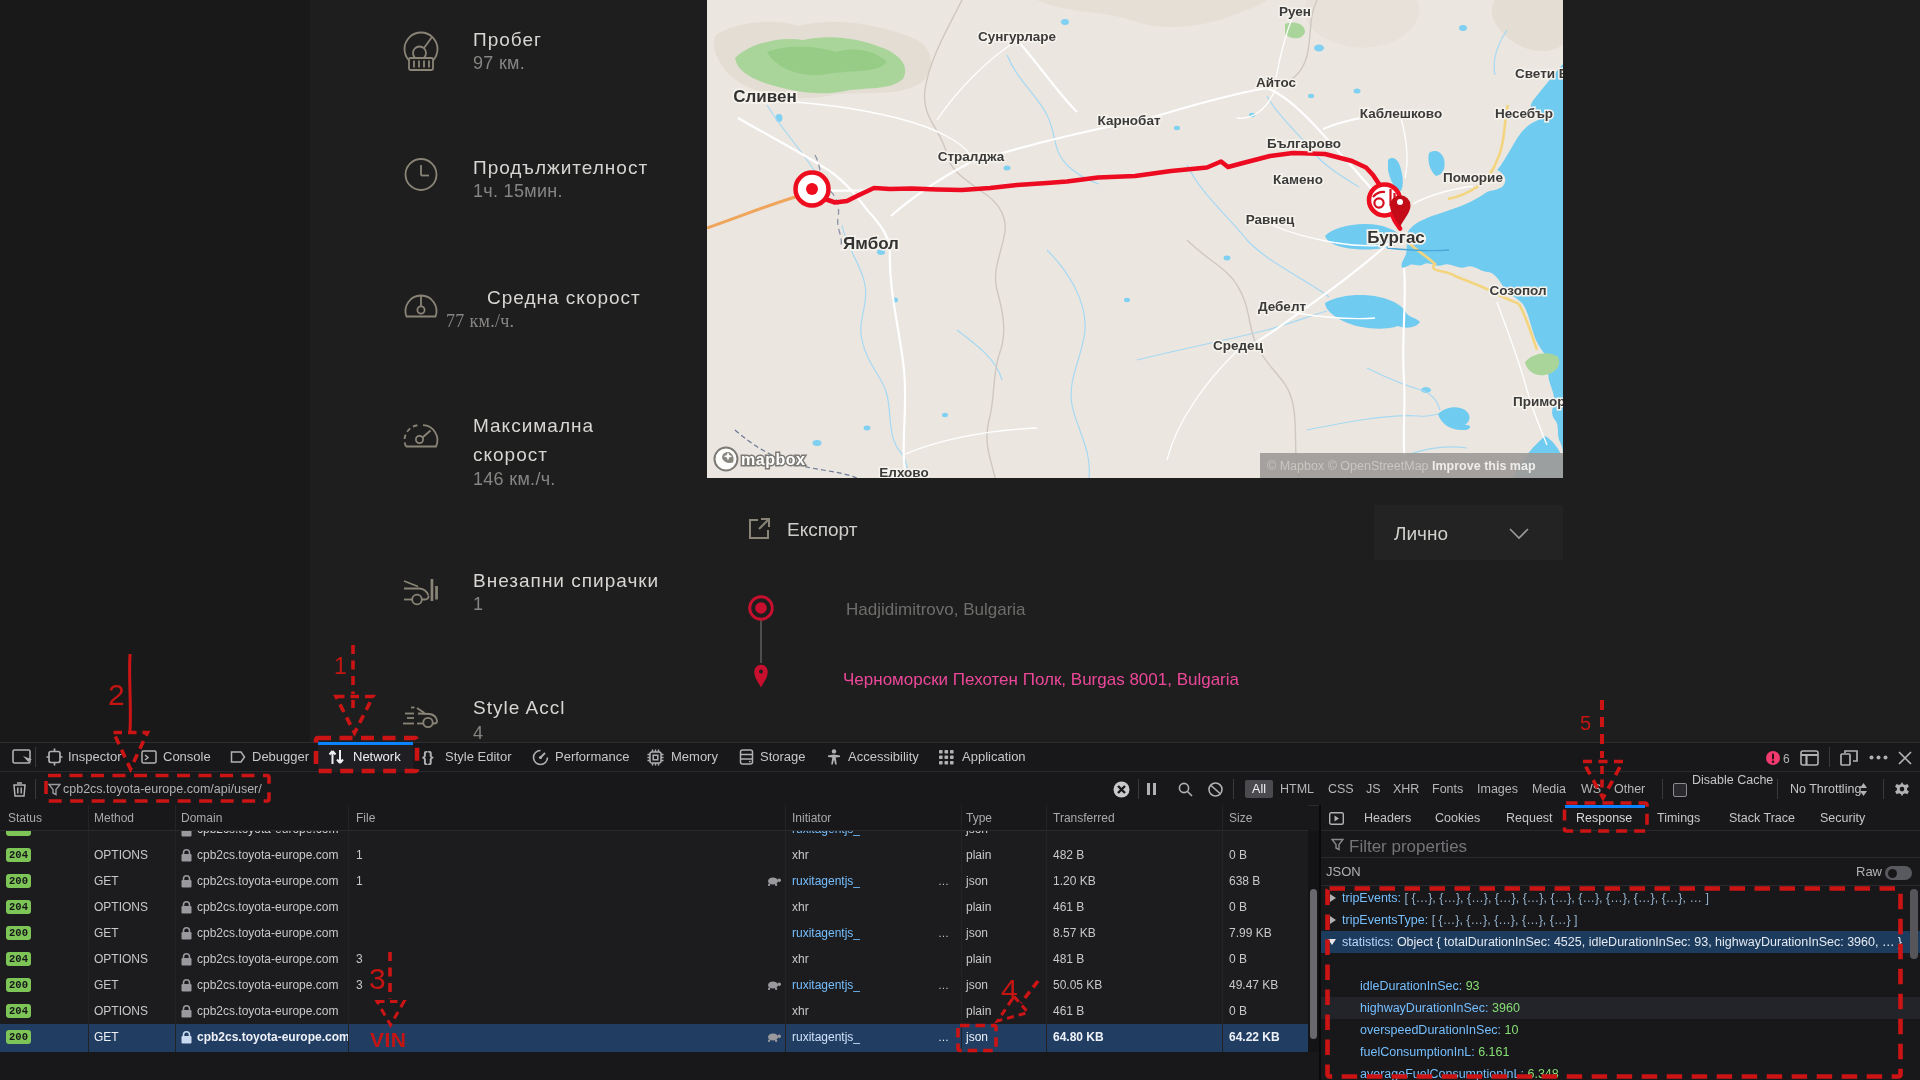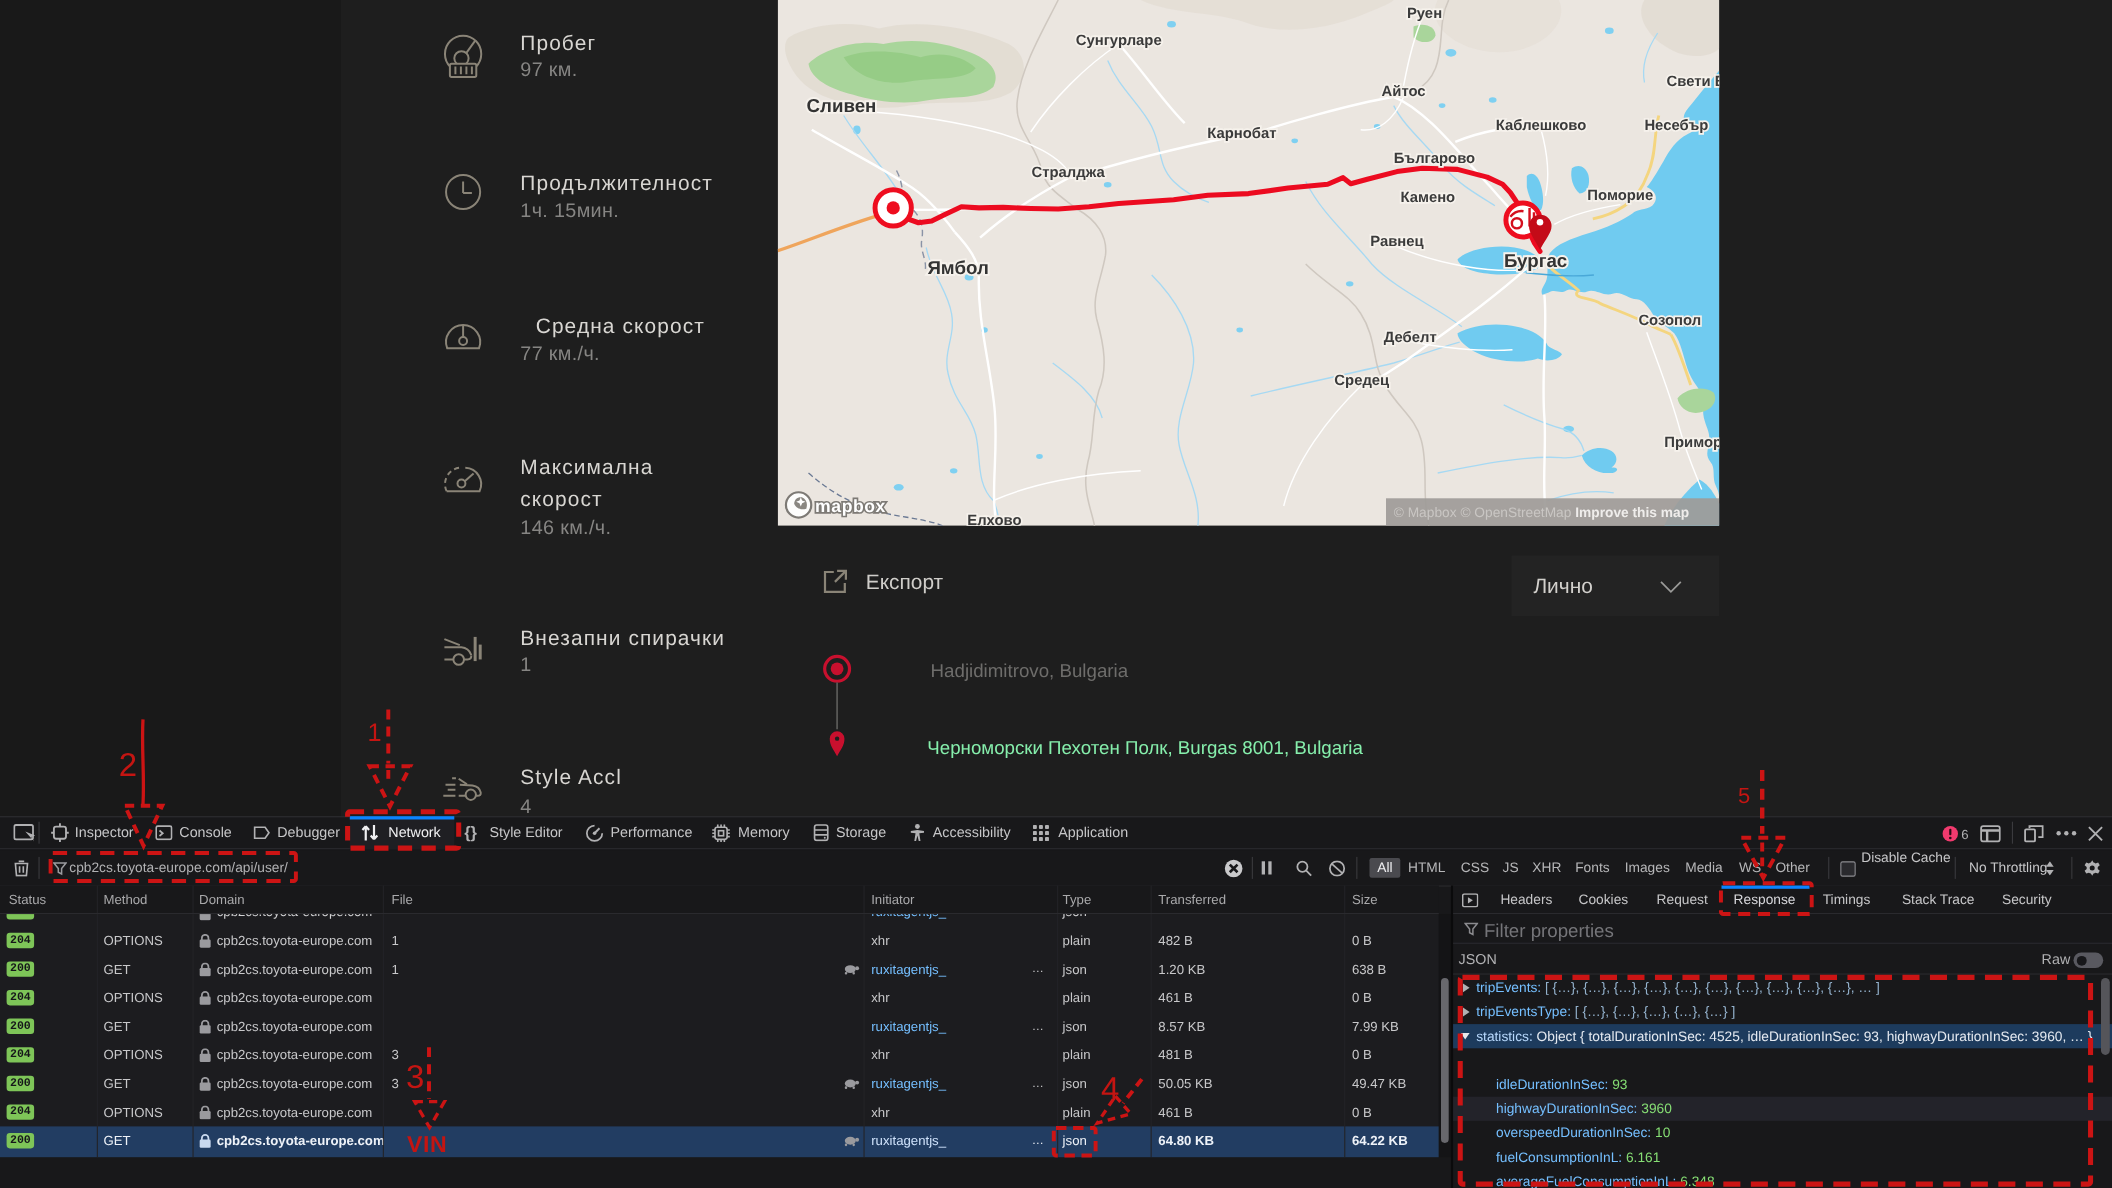--- a/index.html
+++ b/index.html
@@ -3,21 +3,21 @@
 <meta charset="utf-8">
 <style>
   html,body{margin:0;padding:0;background:#101010;}
   #root{position:relative;width:1920px;height:1080px;overflow:hidden;background:#1e1e1e;font-family:"Liberation Sans",sans-serif;}
   .abs{position:absolute;}
   
   #sidebar{left:0;top:0;width:310px;height:742px;background:#191919;}
   .stitle{font-size:19px;color:#d8d6d2;letter-spacing:1px;line-height:29px;}
   .sval{font-size:18px;color:#868583;letter-spacing:.3px;}
   .loc1{font-size:17px;color:#6e6d6b;}
-  .loc2{font-size:17px;color:#86efac;}
+  .loc2{font-size:17px;color:#ec4899;}
   
   #devtools{left:0;top:742px;width:1920px;height:338px;background:#18181a;font-size:12px;color:#d7d7db;}
   .dtsep{position:absolute;width:1px;background:#3a3a3e;}
   .tabtxt{position:absolute;top:0;height:30px;line-height:30px;font-size:13px;color:#c6c6c8;}
   .ticon{position:absolute;}
   .hdr{position:absolute;top:0;height:26px;line-height:26px;color:#a9a9ab;font-size:12px;}
   .colsep{position:absolute;width:1px;background:#232327;}
   .row{position:absolute;left:0;width:1308px;height:26px;}
   .cell{position:absolute;top:0;height:26px;line-height:26px;font-size:12px;color:#d2d2d4;}
   .badge{position:absolute;left:6px;top:6px;width:25px;height:14px;border-radius:3px;background:#7ec558;color:#16161a;font-size:10.5px;font-weight:700;text-align:center;line-height:14px;font-family:"Liberation Mono",monospace;}
@@ -29,21 +29,21 @@
 </head>
 <body>
 <div id="root">
   <div id="sidebar" class="abs"></div>
 
   <div class="abs stitle" style="left:473px;top:25px;">Пробег</div>
   <div class="abs sval" style="left:473px;top:53px;">97 км.</div>
   <div class="abs stitle" style="left:473px;top:153px;">Продължителност</div>
   <div class="abs sval" style="left:473px;top:181px;">1ч. 15мин.</div>
   <div class="abs stitle" style="left:473px;top:283px;margin-left:14px;">Средна скорост</div>
-  <div class="abs sval" style="left:473px;top:311px;">77 км./ч.</div>
+  <div class="abs sval" style="left:446px;top:311px;font-family:Liberation Serif, serif;">77 км./ч.</div>
   <div class="abs stitle" style="left:473px;top:411px;width:140px;line-height:29px;">Максимална скорост</div>
   <div class="abs sval" style="left:473px;top:469px;">146 км./ч.</div>
   <div class="abs stitle" style="left:473px;top:566px;">Внезапни спирачки</div>
   <div class="abs sval" style="left:473px;top:594px;">1</div>
   <div class="abs stitle" style="left:473px;top:693px;">Style Accl</div>
   <div class="abs sval" style="left:473px;top:723px;">4</div>
 
   <svg class="abs" style="left:398px;top:28px;" width="46" height="712" viewBox="0 0 46 712" fill="none" stroke="#8a8477" stroke-width="1.8">
 
     <circle cx="23" cy="21" r="16.5"></circle>

